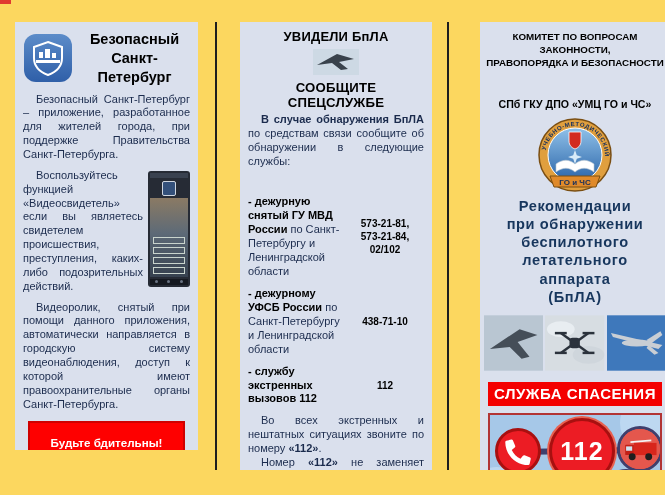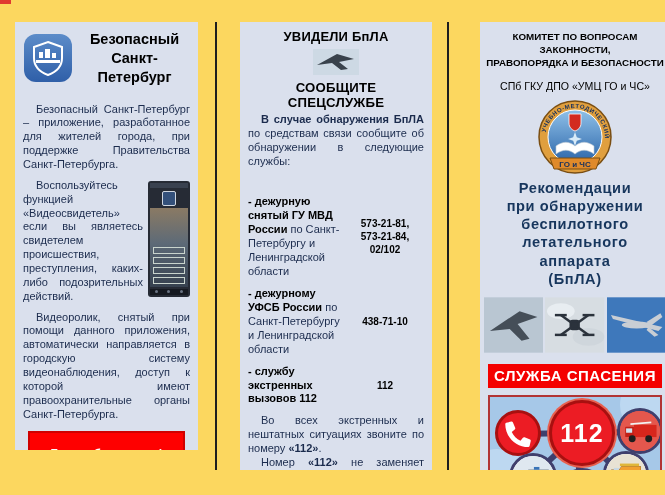--- a/index.html
+++ b/index.html
@@ -9,21 +9,21 @@
   .corner-mark { position:absolute; left:0; top:0; width:11px; height:4px; background:#e03a2f; }
 
   .panel { position:absolute; top:22px; background:#dae0ed; overflow:hidden; }
   .panel-left  { left:15px;  width:183px; height:428px; padding:8px 8px 6px; }
   .panel-mid   { left:240px; width:192px; height:448px; padding:7px 8px 9px; }
   .panel-right { left:480px; width:190px; height:448px; padding:8px 6px 0; }
   .fold { position:absolute; top:22px; width:2px; height:448px; background:#1e1e1e; }
   .fold-1 { left:215px; } .fold-2 { left:447px; }
 
   
-  .app-header { display:flex; align-items:center; gap:6px; margin-bottom:16px; }
+  .app-header { display:flex; align-items:center; gap:6px; margin-bottom:6px; }
   .app-icon { width:50px; height:50px; flex:none; }
   .app-title { flex:1; text-align:center; font-weight:bold; font-size:14.5px; line-height:1.3; color:#000; white-space:pre-line; }
   .body-p { font-size:11px; line-height:1.26; color:#1b2b4d; text-align:justify; text-indent:13px; margin-bottom:7px; }
   .phone-shot { float:right; width:42px; height:116px; margin:2px 0 3px 5px; background:#262b35; border-radius:3px; padding:2px 2px; display:flex; flex-direction:column; }
   .ps-top { height:5px; background:#39414f; margin-bottom:2px; }
   .ps-logo { width:14px; height:15px; border:1px solid #cfd6df; margin:1px auto 2px; background:#33507a; border-radius:2px; }
   .ps-photo { flex:1; background:linear-gradient(180deg,#8a7a64 0%, #5d6a77 45%, #36414f 100%); display:flex; flex-direction:column; justify-content:flex-end; gap:3px; padding:3px 3px; }
   .ps-btn { height:7px; border:1px solid #c9d4cd; }
   .ps-bottom { height:6px; background:#161a21; margin-top:2px; display:flex; justify-content:space-around; align-items:center; }
   .ps-dot { width:3px; height:3px; border-radius:50%; background:#6a7483; }
@@ -35,21 +35,21 @@
   .mid-h2 { margin:3px 0 3px; font-size:13.2px; }
   .intro-p { font-size:11px; line-height:1.27; color:#1b2b4d; text-align:justify; text-indent:13px; margin-bottom:26px; }
   .svc { display:grid; grid-template-columns:1fr 78px; column-gap:4px; margin-bottom:8px; }
   .svc-name { font-size:11px; line-height:1.27; color:#1b2b4d; }
   .svc-name b { color:#000; }
   .svc-phone { font-weight:bold; font-size:10px; color:#000; text-align:center; align-self:center; white-space:pre-line; line-height:1.3; }
   .note-p { font-size:11px; line-height:1.27; color:#1b2b4d; text-align:justify; text-indent:13px; }
 
   
   .r-head { font-weight:bold; font-size:9.8px; color:#000; text-align:center; line-height:1.35; }
-  .r-org { font-weight:normal; font-size:10.6px; color:#000; text-align:center; margin-top:10px; }
+  .r-org { font-weight:bold; font-size:10.6px; color:#000; text-align:center; margin-top:28px; }
   .logo-svg { display:block; margin:7px auto 2px; width:80px; height:78px; }
   .r-title { color:#17365d; font-weight:bold; font-size:14.6px; line-height:1.25; text-align:center; letter-spacing:0.6px; }
   .drone-strip { display:flex; gap:2px; margin:9px -2px 0; }
   .drone-strip svg { width:60px; height:56px; flex:1; }
   .rescue-banner { background:#f40000; color:#fff; font-weight:bold; font-size:15px; letter-spacing:0.5px; text-align:center; padding:3px 0 4px; margin:11px 2px 7px; }
   .box112 { position:relative; height:128px; margin:0 2px; background:#a6c8e8; border:2px solid #b23434; overflow:hidden; }
   .deco { position:absolute; border-radius:50%; background:#bdd8f1; }
   .deco1 { width:70px; height:70px; left:-28px; top:52px; }
   .deco2 { width:60px; height:60px; right:-20px; top:-22px; }
   .links112 { position:absolute; left:0; top:0; width:100%; height:100%; }

